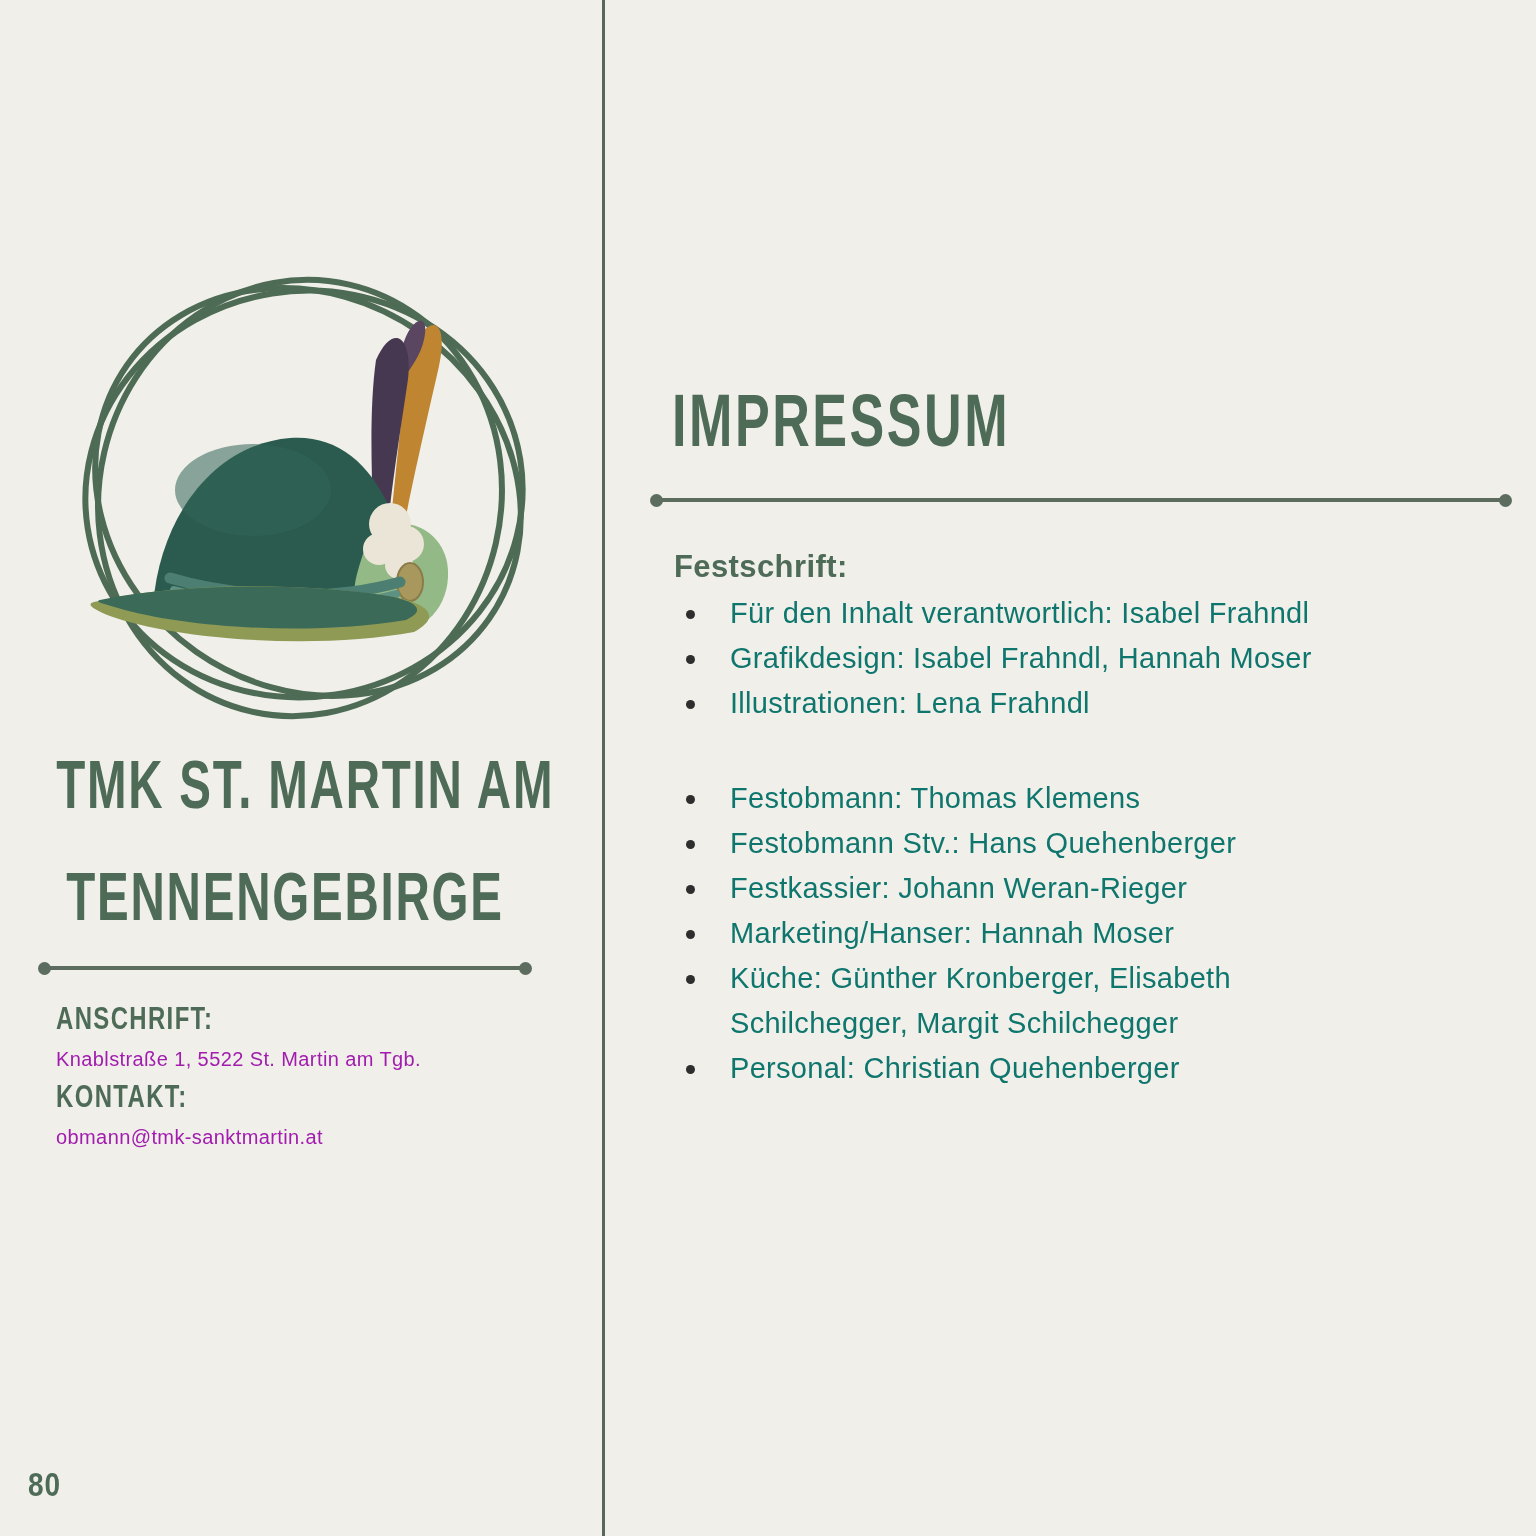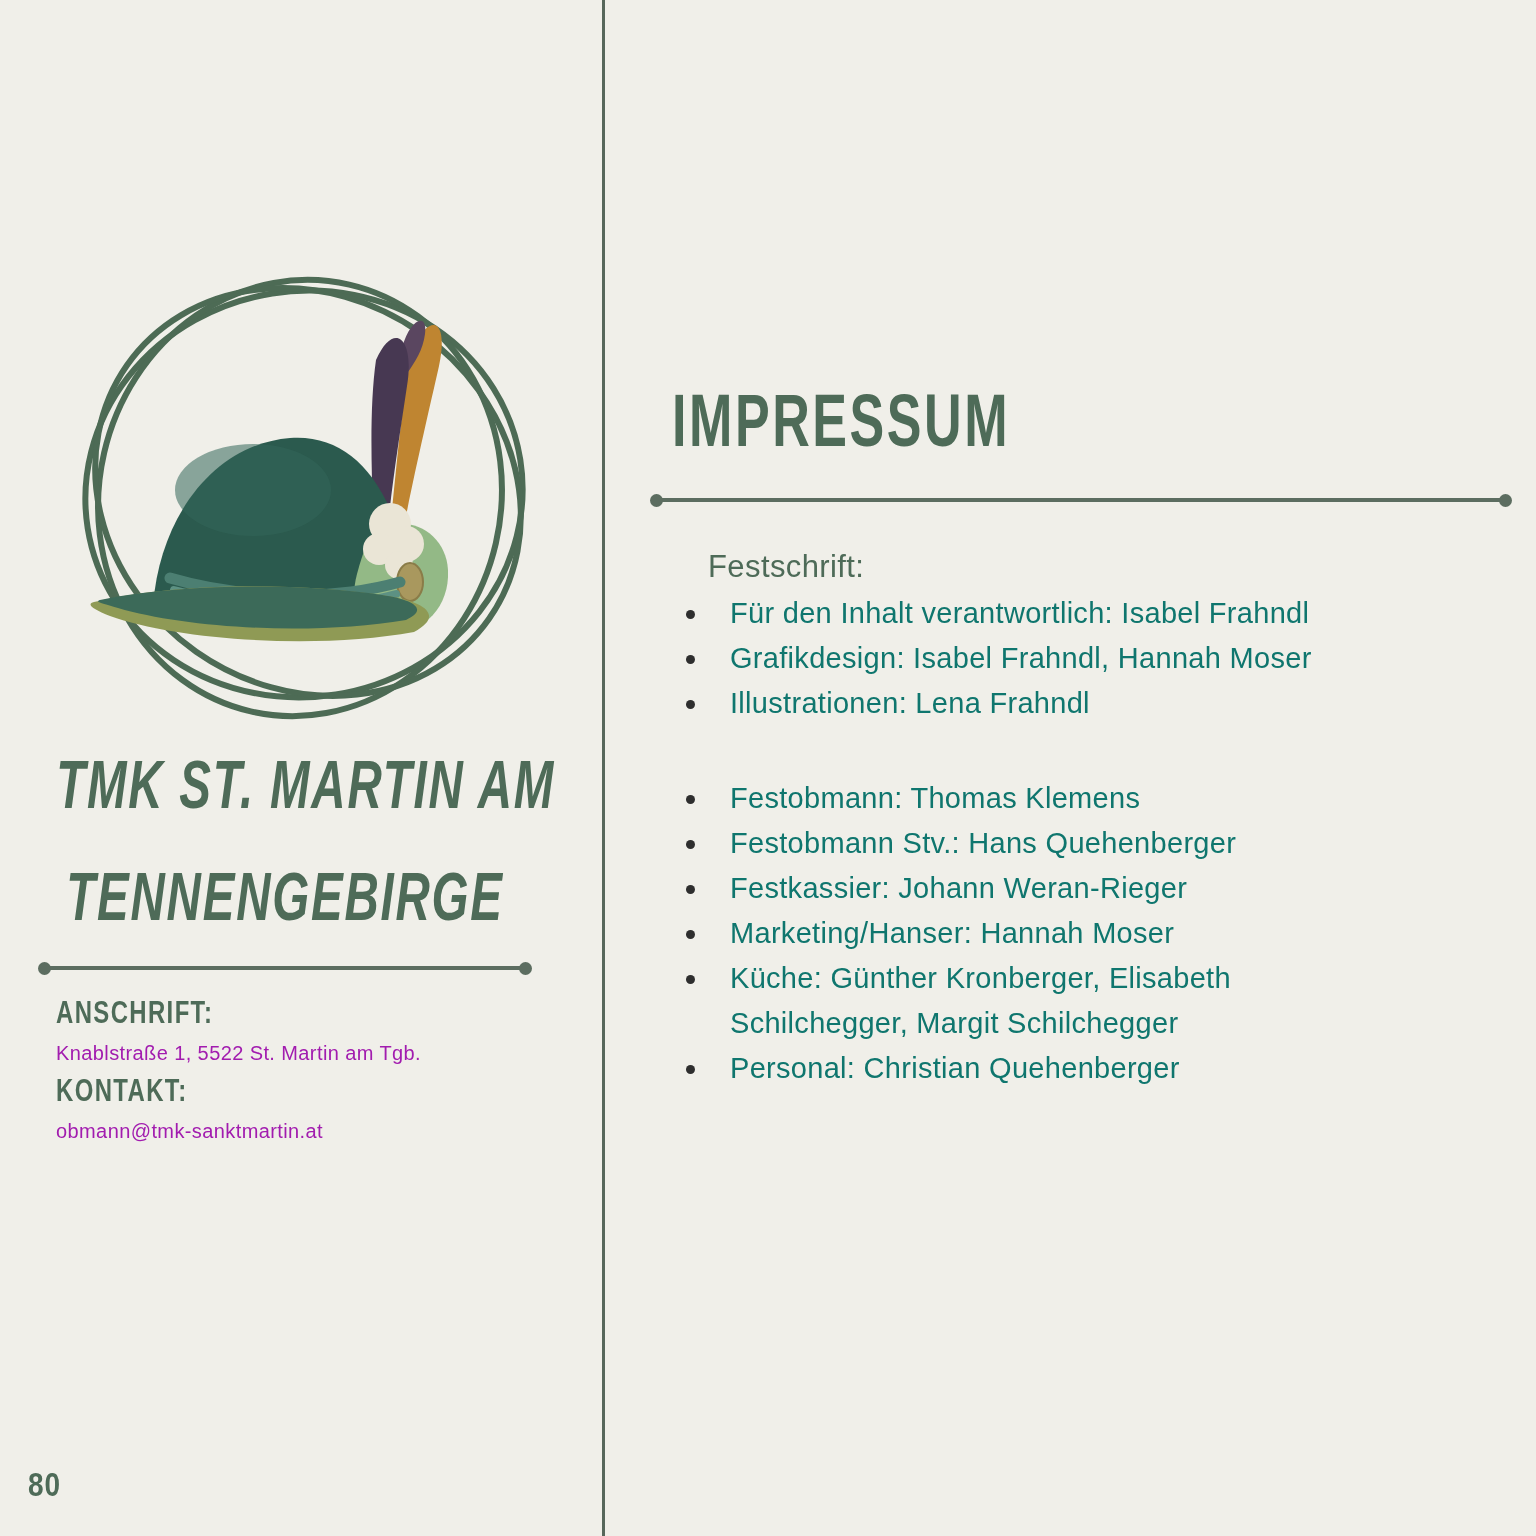--- a/index.html
+++ b/index.html
@@ -6,47 +6,47 @@
   body{
     width:1536px;height:1536px;position:relative;overflow:hidden;
     background:#f0efe9;
     font-family:"Liberation Sans", sans-serif;
   }
   
   .vline{position:absolute;left:602px;top:0;width:3px;height:1536px;background:#57675b;}
 
   
   .logo{position:absolute;left:58px;top:252px;width:492px;height:496px;}
-  .brand-title{position:absolute;left:25px;top:762px;width:520px;text-align:center;color:#4e6b58;font-weight:bold;font-style:italic;}
+  .brand-title{position:absolute;left:25px;top:762px;width:520px;text-align:center;color:#4e6b58;font-weight:bold;}
   .brand-title .line{display:block;font-size:54px;letter-spacing:2px;line-height:60px;
     transform:scale(0.88,1.28);transform-origin:center bottom;white-space:nowrap;}
   .brand-title .line + .line{margin-top:52px;}
 
   .divider{height:4px;background:#5c6d60;border-radius:2px;position:relative;}
   .divider::before,.divider::after{content:"";position:absolute;width:13px;height:13px;border-radius:50%;background:#5c6d60;top:-4.5px;}
   .divider::before{left:-2px;}
   .divider::after{right:-2px;}
   .divider-left{position:absolute;left:40px;top:966px;width:490px;}
   .divider-right{position:absolute;left:652px;top:498px;width:858px;}
 
   .contact{position:absolute;left:56px;top:1000px;width:490px;}
   .stamp-label{display:inline-block;color:#4e6b58;font-weight:bold;font-size:26px;letter-spacing:1.5px;
     transform:scale(0.92,1.18);transform-origin:left bottom;white-space:nowrap;}
-  .contact .row-label{height:34px;}
+  .contact .row-label{height:34px;margin-top:6px;}
   .contact .row-value{font-size:20px;color:#a21caf;letter-spacing:0.4px;line-height:38px;margin-bottom:6px;}
 
   .page-number{position:absolute;left:28px;top:1472px;color:#4e6b58;font-weight:bold;font-size:28px;
     transform:scaleY(1.2);transform-origin:left bottom;letter-spacing:1px;}
 
   
   .heading{position:absolute;left:672px;top:394px;color:#4e6b58;font-weight:bold;font-size:62px;
     letter-spacing:3px;line-height:66px;transform:scale(0.84,1.2);transform-origin:left bottom;white-space:nowrap;}
 
   .sections{position:absolute;left:674px;top:548px;width:852px;}
-  .section-title{color:#4e6b58;font-weight:normal;font-size:31px;letter-spacing:0.4px;line-height:38px;margin-left:34px;}
+  .section-title{color:#4e6b58;font-weight:bold;font-size:31px;letter-spacing:0.4px;line-height:38px;}
   ul.blist{list-style:none;margin:5px 0 0 0;padding:0;}
   ul.blist li{
     position:relative;padding-left:56px;font-size:29px;line-height:45px;color:#0f766e;
     letter-spacing:0.3px;white-space:pre-line;
   }
   ul.blist li::before{
     content:"";position:absolute;left:12px;top:19px;width:9px;height:9px;border-radius:50%;background:#2e2e2e;
   }
   .section-gap{margin-top:50px;}
 </style>

